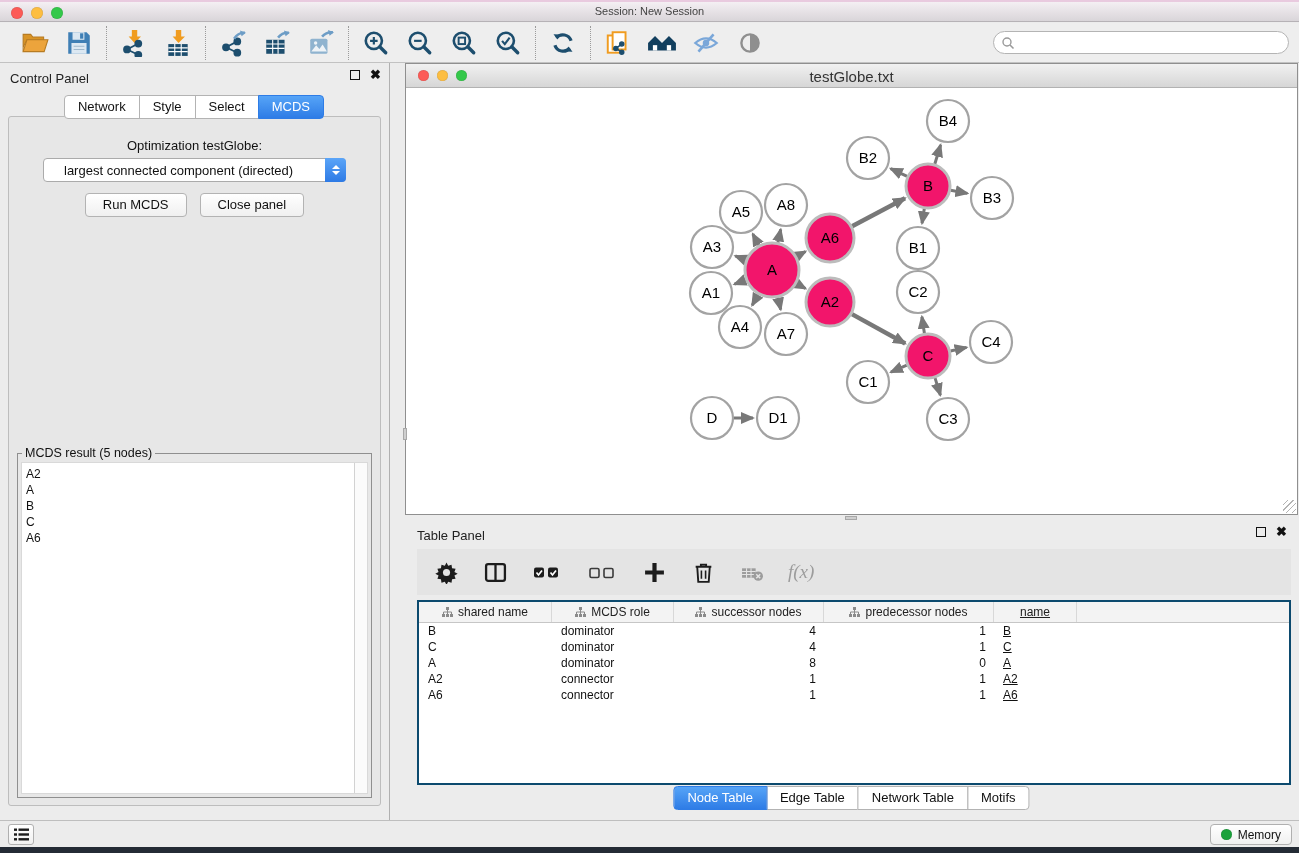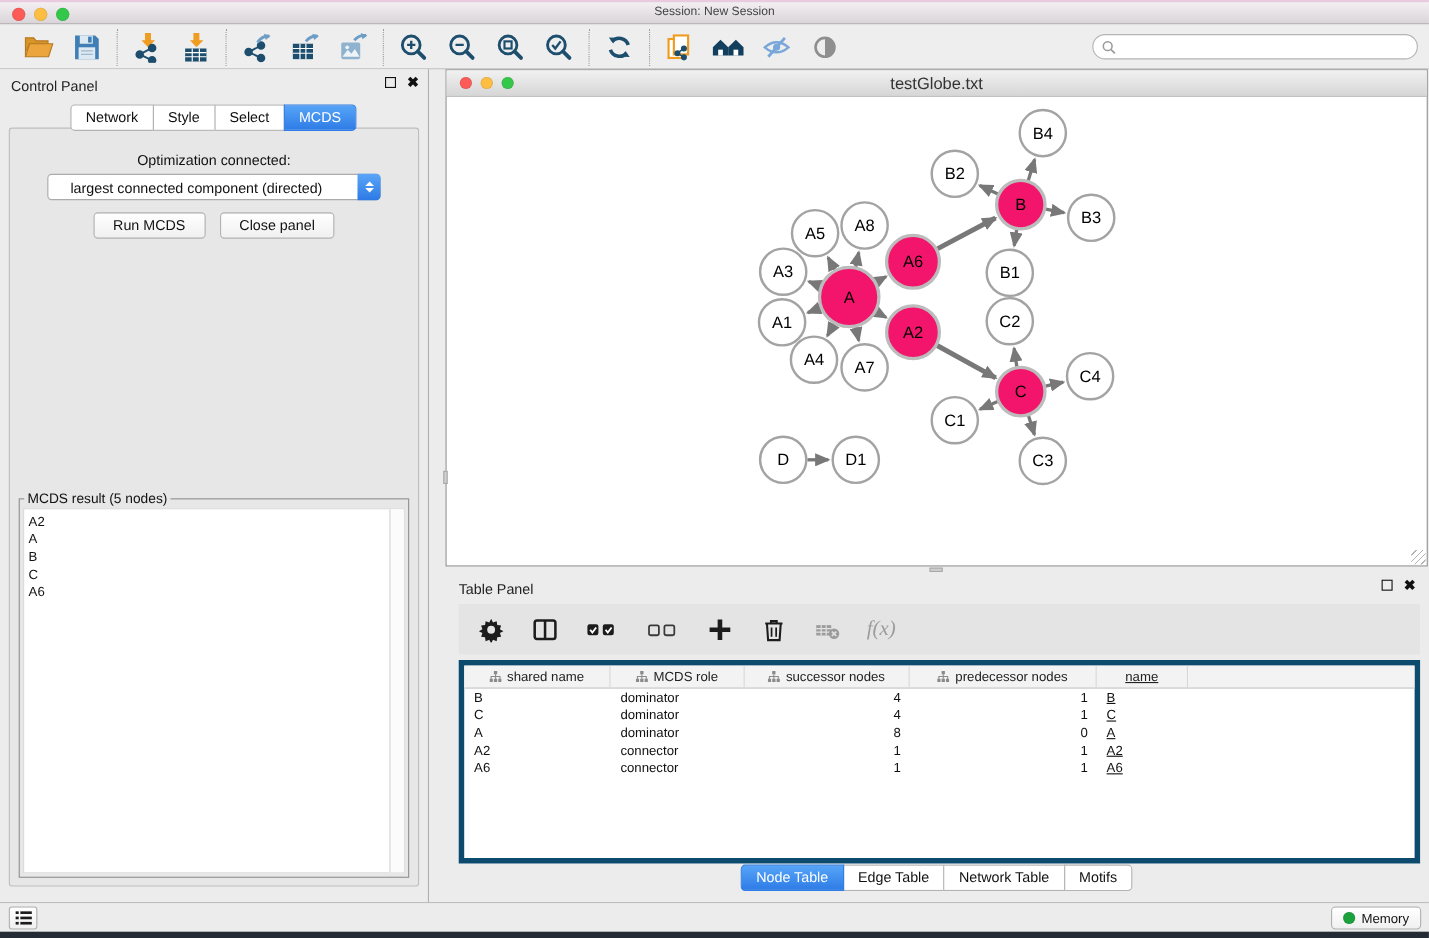--- a/index.html
+++ b/index.html
@@ -132,21 +132,21 @@
   
   .table-panel { position:absolute; left:405px; top:520px; width:894px; height:298px; background:#ececec; }
   .tp-toolbar {
     position:absolute; left:12px; right:8px; top:29px; height:46px;
     background:#e4e4e4; display:flex; align-items:center; gap:23px; padding-left:16px;
   }
   .tp-btn { display:flex; align-items:center; justify-content:center; width:26px; height:26px; }
   .fx-label { font-family:"Liberation Serif", serif; font-style:italic; font-size:19px; color:#9c9c9c; }
   .tp-table {
     position:absolute; left:12px; right:8px; top:80px; bottom:33px;
-    background:#fff; border:5px solid #0c4a6e; overflow:hidden;
+    background:#fff; border:2px solid #0c4a6e; overflow:hidden;
   }
   .thead { display:flex; height:21px; background:#f3f3f3; border-bottom:1px solid #c6c6c6; }
   .th {
     display:flex; align-items:center; justify-content:center; gap:5px;
     font-size:12px; color:#222; border-right:1px solid #d8d8d8; height:100%;
   }
   .tr { display:flex; height:16px; }
   .td { font-size:12px; color:#111; line-height:16px; white-space:nowrap; overflow:hidden; }
   .c0{width:133px;} .c1{width:122px;} .c2{width:150px;} .c3{width:170px;} .c4{width:83px;text-decoration:underline;} .c5{flex:1;}
   .td.left { padding-left:9px; text-align:left; }
@@ -346,21 +346,21 @@
     <span class="float-ic"></span>
     <span class="close-ic">✖</span>
   </div>
   <div class="cp-tabs">
     <span class="tab">Network</span>
     <span class="tab">Style</span>
     <span class="tab">Select</span>
     <span class="tab active">MCDS</span>
   </div>
   <div class="cp-inner">
-    <div class="opt-label">Optimization connected:</div>
+    <div class="opt-label">Optimization testGlobe:</div>
     <div class="select-box">
       <span class="sel-text">largest connected component (directed)</span>
       <span class="sel-stepper">
         <span class="chev up"></span>
           <span class="chev down"></span>
       </span>
     </div>
     <div class="btn-row">
       <button class="push-btn">Run MCDS</button>
       <button class="push-btn">Close panel</button>

